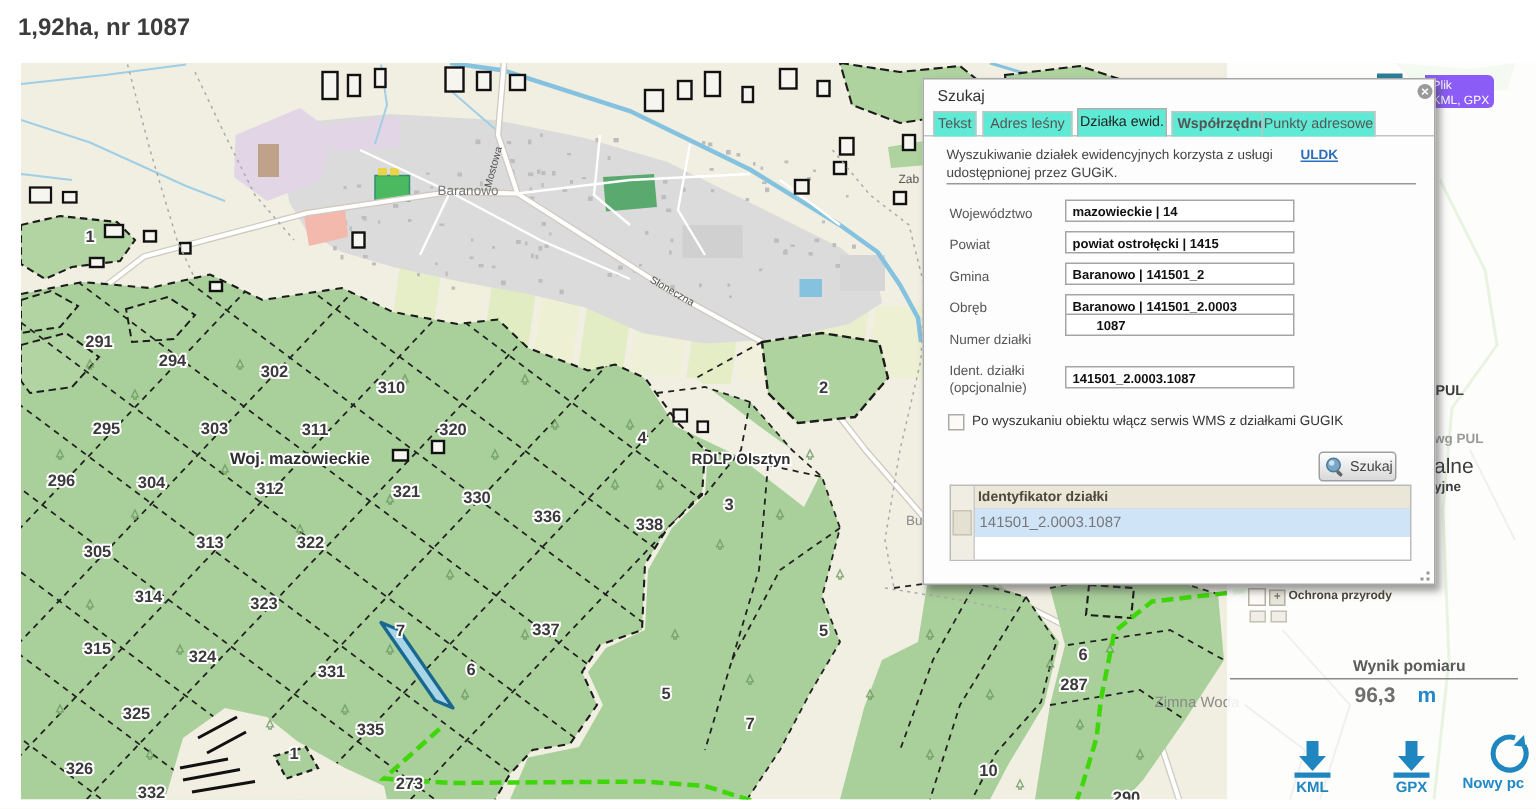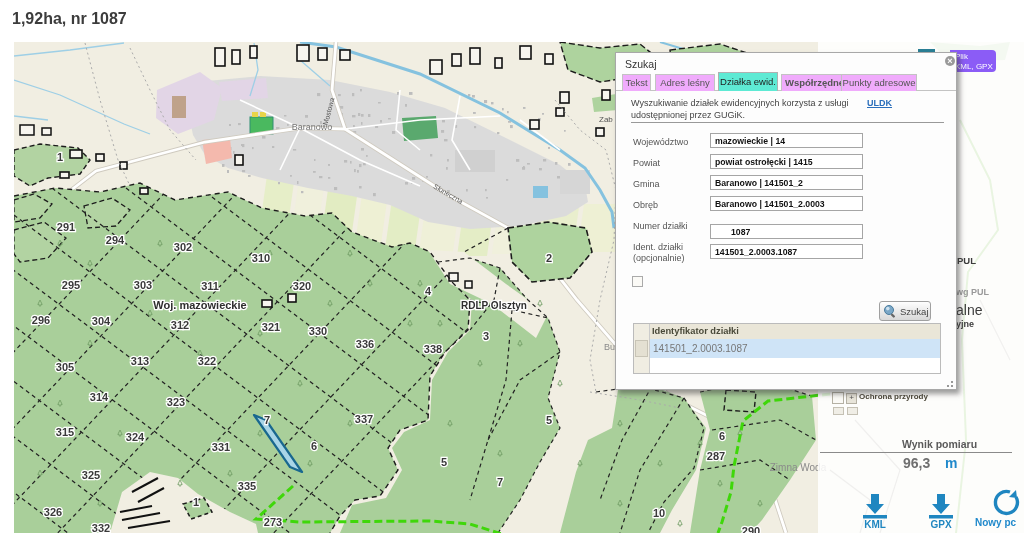--- a/index.html
+++ b/index.html
@@ -1,18 +1,18 @@
 <!DOCTYPE html>
 <html><head><meta charset="utf-8">
 <style>
   html,body { margin:0; padding:0; width:1024px; height:539px; background:#ffffff;
     font-family:"Liberation Sans", sans-serif; overflow:hidden; }
   #wrap { position:relative; width:1024px; height:539px; }
   .abs { position:absolute; }
-  .tab { position:absolute; top:21px; height:17px; background:#f0abfc; border:1px solid #c3c3c3; border-bottom:none;
+  .tab { position:absolute; top:21px; height:17px; background:#5eead4; border:1px solid #c3c3c3; border-bottom:none;
     box-sizing:border-box; font-size:9.5px; color:#555; text-align:center; line-height:16px; white-space:nowrap; overflow:hidden; }
   .lbl { position:absolute; left:17px; font-size:9px; color:#555; }
   .inp { position:absolute; left:94px; width:153px; height:15px; border:1px solid #a5a5a5; background:#fff;
     font-size:8.7px; font-weight:bold; color:#111; line-height:14px; padding-left:4px; box-sizing:border-box; }
 </style></head>
 <body>
 <div id="wrap">
 <div class="abs" style="left:12px;top:10px;font-size:16px;font-weight:bold;color:#3c3c3c;">1,92ha, nr 1087</div>
 <svg class="abs" style="left:14px;top:42px;" width="1010" height="491" viewBox="14 42 1010 491">
 <defs>
@@ -468,25 +468,26 @@
 
   <div class="lbl" style="top:84px;">Województwo</div>
   <div class="inp" style="top:80px;">mazowieckie | 14</div>
   <div class="lbl" style="top:105px;">Powiat</div>
   <div class="inp" style="top:101px;">powiat ostrołęcki | 1415</div>
   <div class="lbl" style="top:126px;">Gmina</div>
   <div class="inp" style="top:122px;">Baranowo | 141501_2</div>
   <div class="lbl" style="top:147px;">Obręb</div>
   <div class="inp" style="top:143px;">Baranowo | 141501_2.0003</div>
   <div class="lbl" style="top:168px;">Numer działki</div>
-  <div class="inp" style="top:171px;padding-left:20px;">1087</div>
+  <div class="inp" style="top:156px;padding-left:20px;">1087</div>
   <div class="lbl" style="top:189px;line-height:11px;">Ident. działki<br>(opcjonalnie)</div>
   <div class="inp" style="top:191px;">141501_2.0003.1087</div>
 
   <div class="abs" style="left:16px;top:223px;width:9px;height:9px;border:1px solid #aaa;background:#fbfaf6;"></div>
+  <div class="abs" style="left:32px;top:222px;font-size:9px;color:#333;">Po wyszukaniu obiektu włącz serwis WMS z działkami GUGIK</div>
 
   <div class="abs" style="left:263px;top:248px;width:50px;height:18px;border:1px solid #a0a0a0;border-radius:3px;background:linear-gradient(#fefefe,#d8d8d8);font-size:9.5px;color:#444;">
      <svg class="abs" style="left:3px;top:2px;" width="14" height="14" viewBox="0 0 14 14">
           <circle cx="6" cy="6" r="4.5" fill="#7aa7c7" stroke="#4a7b9d" stroke-width="1"></circle>
           <circle cx="4.8" cy="4.6" r="1.8" fill="#cfe2ef"></circle>
           <rect x="9.2" y="9.2" width="4.5" height="2.4" rx="1" transform="rotate(45 9.2 9.2)" fill="#666"></rect>
         </svg>
      <span class="abs" style="left:20px;top:4px;">Szukaj</span>
   </div>
 

